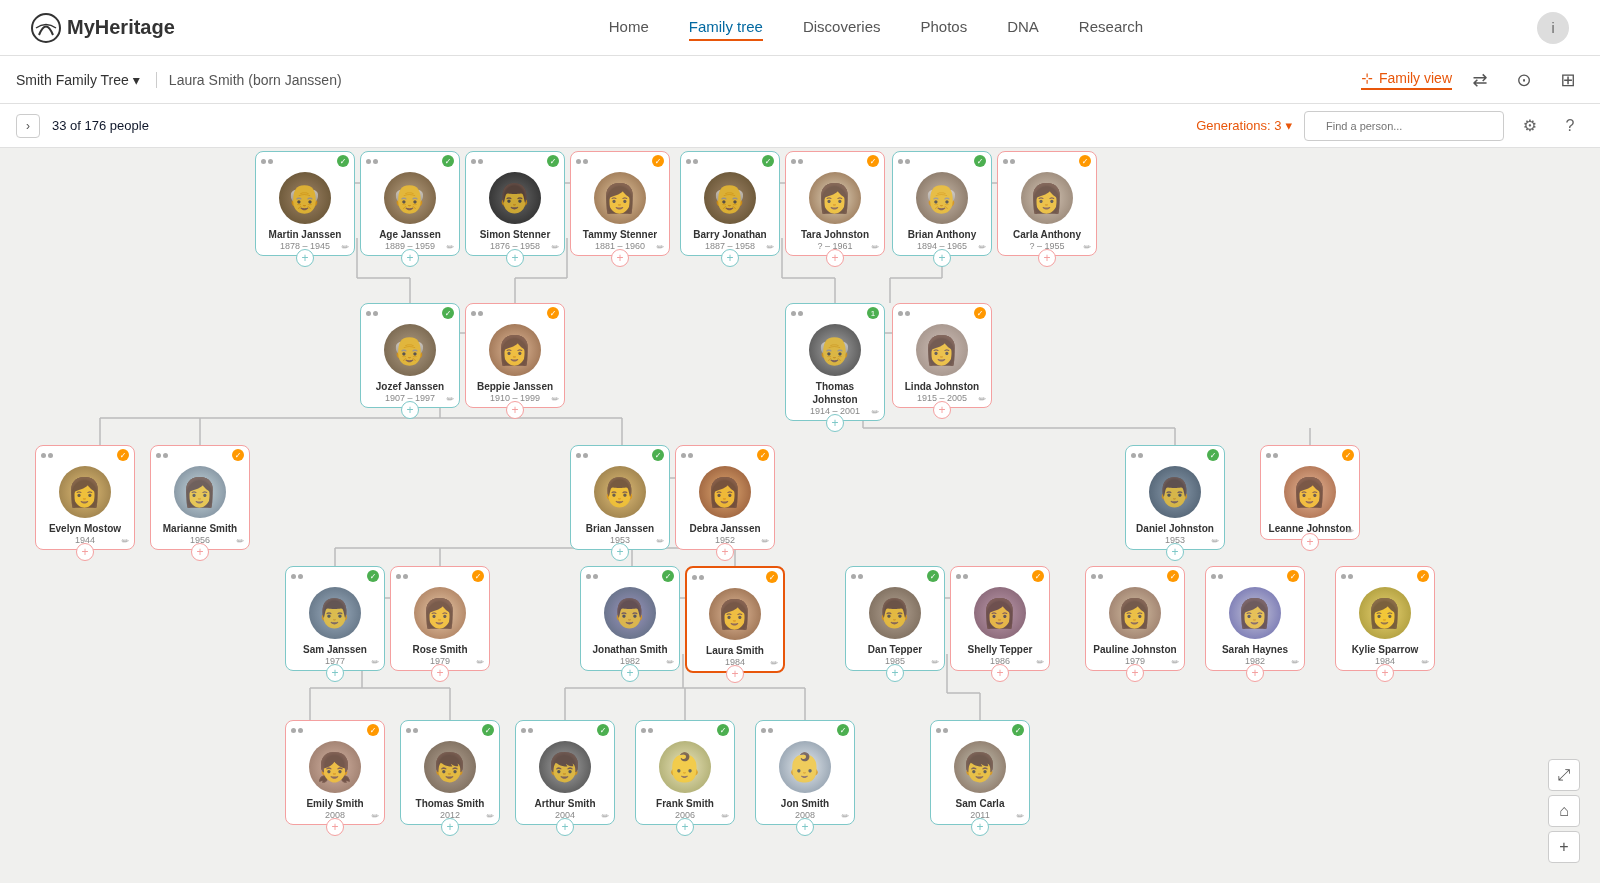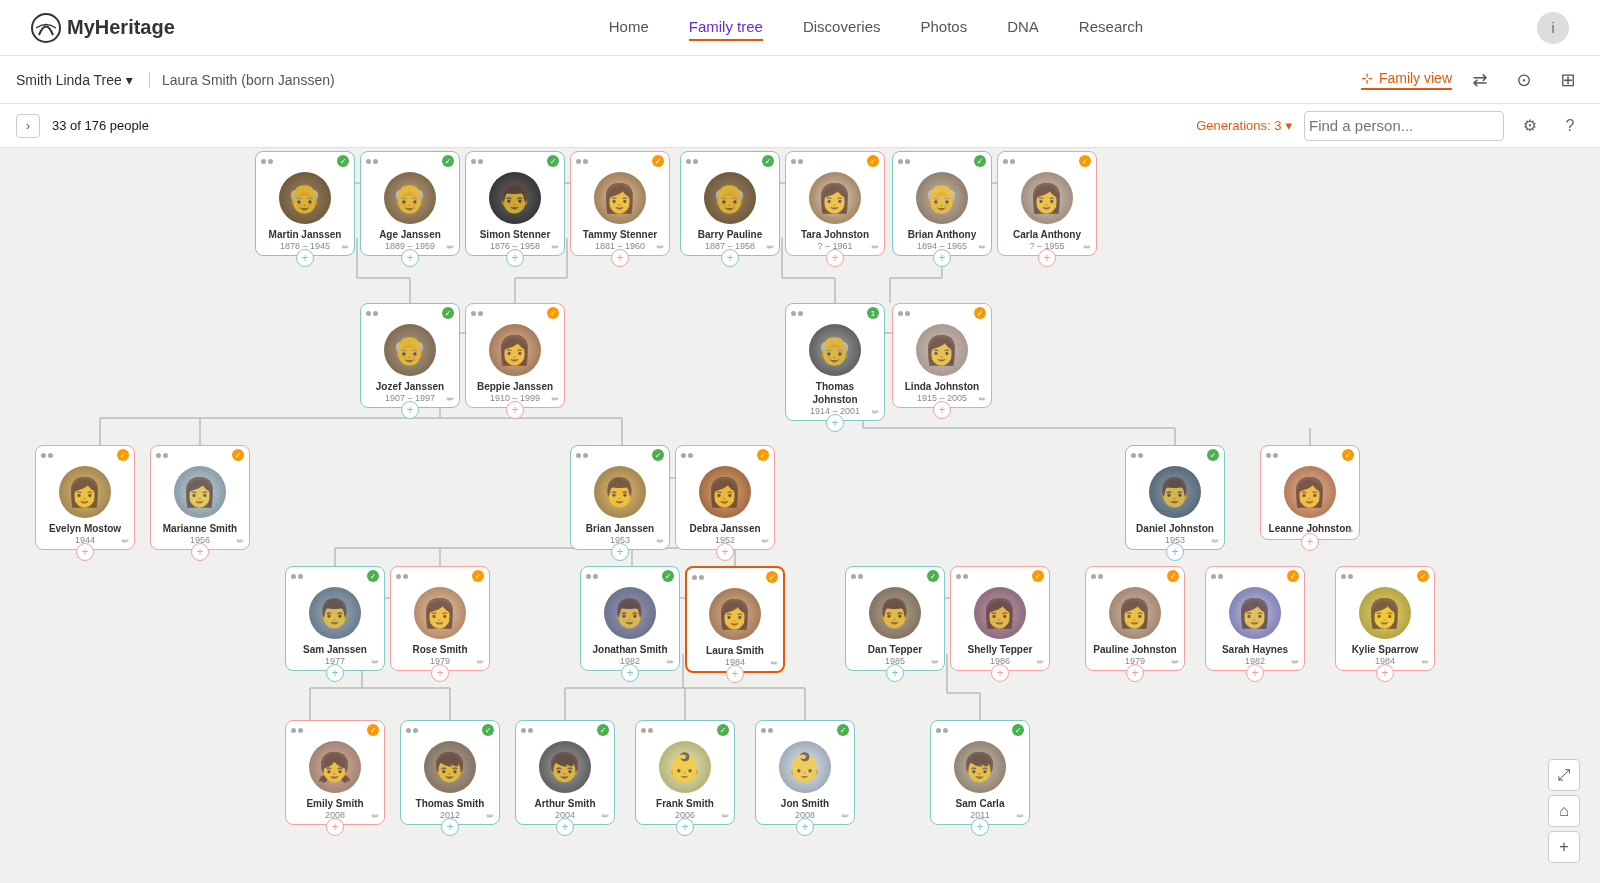--- a/index.html
+++ b/index.html
@@ -38,21 +38,21 @@
       justify-content: center;
     }
     .nav-item {
       font-size: 15px;
       color: #555;
       cursor: pointer;
       padding: 4px 0;
       text-align: right;
     }
     .nav-item.active {
-      color: #6d28d9;
+      color: #0369a1;
       border-bottom: 2px solid #e8560a;
     }
     #header-right {
       display: flex;
       align-items: center;
       gap: 16px;
     }
     .header-icon-btn {
       width: 32px;
       height: 32px;
@@ -159,22 +159,22 @@
       font-size: 13px;
       color: #e8560a;
       cursor: pointer;
       font-weight: 500;
     }
     #find-person-input {
       width: 200px;
       height: 30px;
       border: 1px solid #ccc;
       border-radius: 4px;
-      padding: 0 4px;
-      font-size: 15px;
+      padding: 0 21px;
+      font-size: 11px;
       color: #b91c1c;
     }
     .sub-icon-btn {
       width: 28px;
       height: 28px;
       display: flex;
       align-items: center;
       justify-content: center;
       cursor: pointer;
       color: #666;
@@ -400,21 +400,21 @@
     <span class="nav-item">DNA</span>
     <span class="nav-item">Research</span>
   </nav>
   <div id="header-right">
     <div class="header-icon-btn">i</div>
   </div>
 </div>
 
 <div id="toolbar">
   <div id="tree-name">
-    <span>Smith Linda Tree</span>
+    <span>Smith Family Tree</span>
     <span>▾</span>
   </div>
   <span id="person-name">Laura Smith (born Janssen)</span>
   <div id="toolbar-right">
     <div class="view-btn">
       <span>⊹</span>
       <span>Family view</span>
     </div>
     <div class="toolbar-icon-btn">⇄</div>
     <div class="toolbar-icon-btn">⊙</div>
@@ -574,21 +574,21 @@
       <div class="card-top-icons">
         <div class="card-hint-dots">
           <div class="hint-dot"></div>
           <div class="hint-dot"></div>
         </div>
         <div class="green-badge">✓</div>
       </div>
       <div class="person-photo photo-barry">
         <div class="face-circle">👴</div>
       </div>
-      <div class="person-name">Barry Pauline</div>
+      <div class="person-name">Barry Jonathan</div>
       <div class="person-dates">1887 – 1958</div>
       <div class="card-edit-icon">✏</div>
       <div class="card-add-btn ">+</div>
     </div>
     <div class="person-card female" style="left: 785px; top: 3px;">
       <div class="card-top-icons">
         <div class="card-hint-dots">
           <div class="hint-dot"></div>
           <div class="hint-dot"></div>
         </div>

